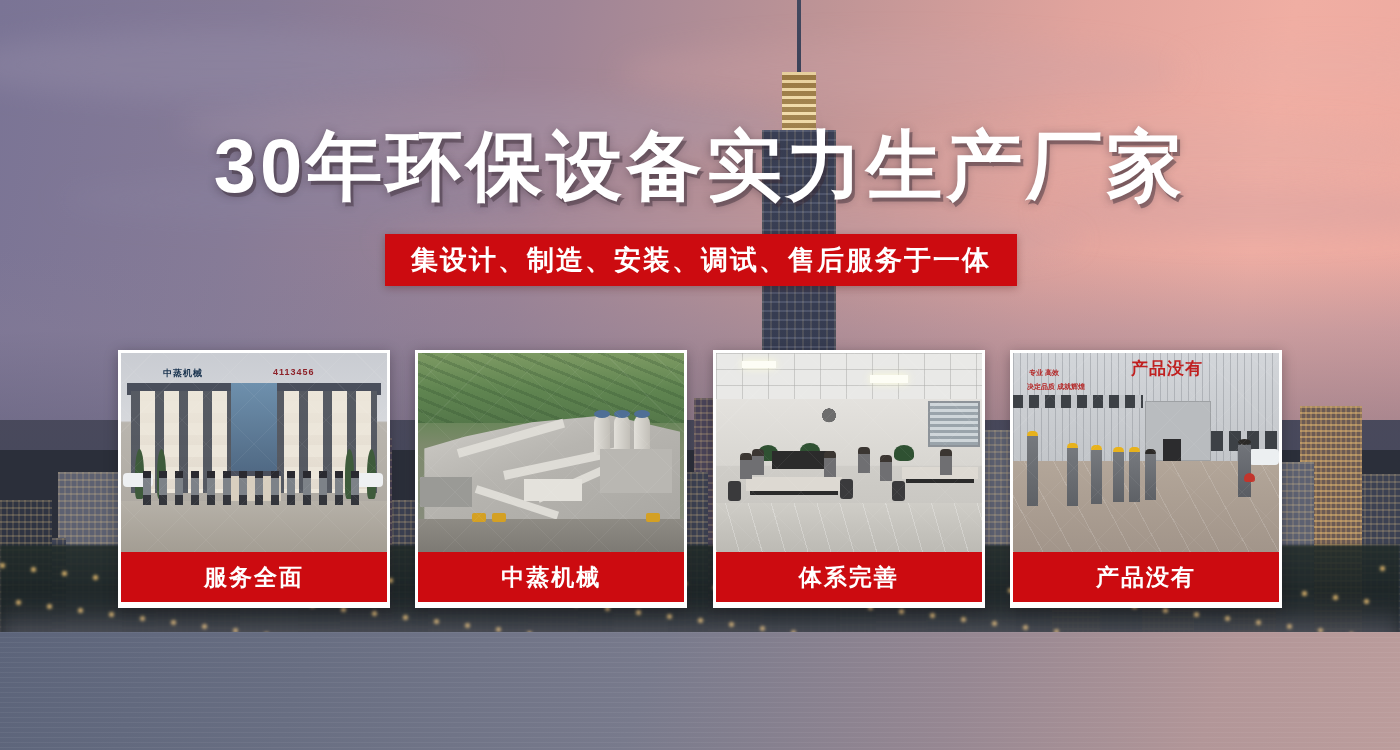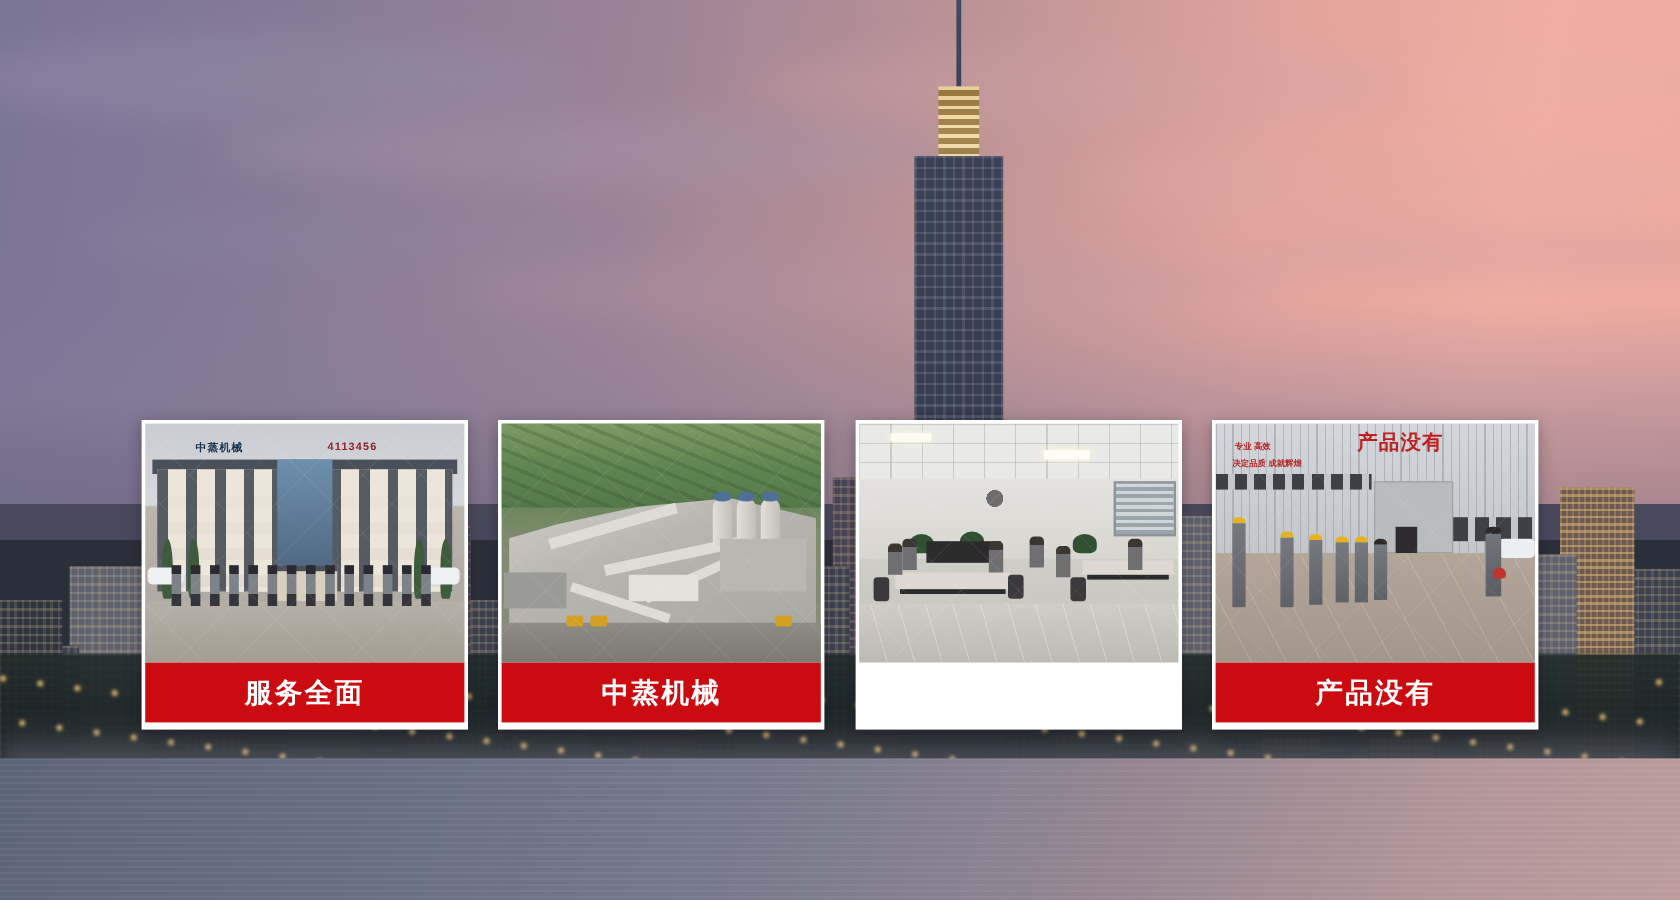--- a/index.html
+++ b/index.html
@@ -390,21 +390,25 @@
       <div class="treelight" style="left: 1302px; top: 46px;"></div>
       <div class="treelight" style="left: 1318px; top: 83px;"></div>
       <div class="treelight" style="left: 1333px; top: 50px;"></div>
       <div class="treelight" style="left: 1349px; top: 87px;"></div>
       <div class="treelight" style="left: 1364px; top: 54px;"></div>
       <div class="treelight" style="left: 1380px; top: 21px;"></div>
     </div>
   <div class="riverhaze"></div>
   <div class="river"></div>
 
-
+  <div class="headline">30年环保设备实力生产厂家</div>
+
+  <div class="subbar">
+    <span>集设计、制造、安装、调试、售后服务于一体</span>
+  </div>
 
   <div class="cards">
 
     <div class="card">
       <div class="photo p1">
         <div class="b-roof"></div>
         <div class="sign">中蒸机械</div>
         <div class="phone">4113456</div>
         <div class="b-main">
             <div class="b-win"></div>
@@ -491,20 +495,23 @@
         <div class="worker" style="left:36px;top:96px"></div>
         <div class="worker" style="left:108px;top:98px"></div>
         <div class="worker" style="left:142px;top:94px"></div>
         <div class="worker" style="left:164px;top:102px"></div>
         <div class="worker" style="left:224px;top:96px"></div>
         <div class="chair" style="left:12px;top:128px"></div>
         <div class="chair" style="left:124px;top:126px"></div>
         <div class="chair" style="left:176px;top:128px"></div>
         <div class="wm"></div>
       </div>
+      <div class="caption">
+        <span>体系完善</span>
+      </div>
     </div>
 
     <div class="card">
       <div class="photo p4">
         <div class="factory"></div>
         <div class="redtext">产品没有</div>
         <div class="slogan" style="left:16px">专业 高效</div>
         <div class="slogan" style="left:14px;top:30px">决定品质 成就辉煌</div>
         <div class="winrow"></div>
         <div class="door"></div>

